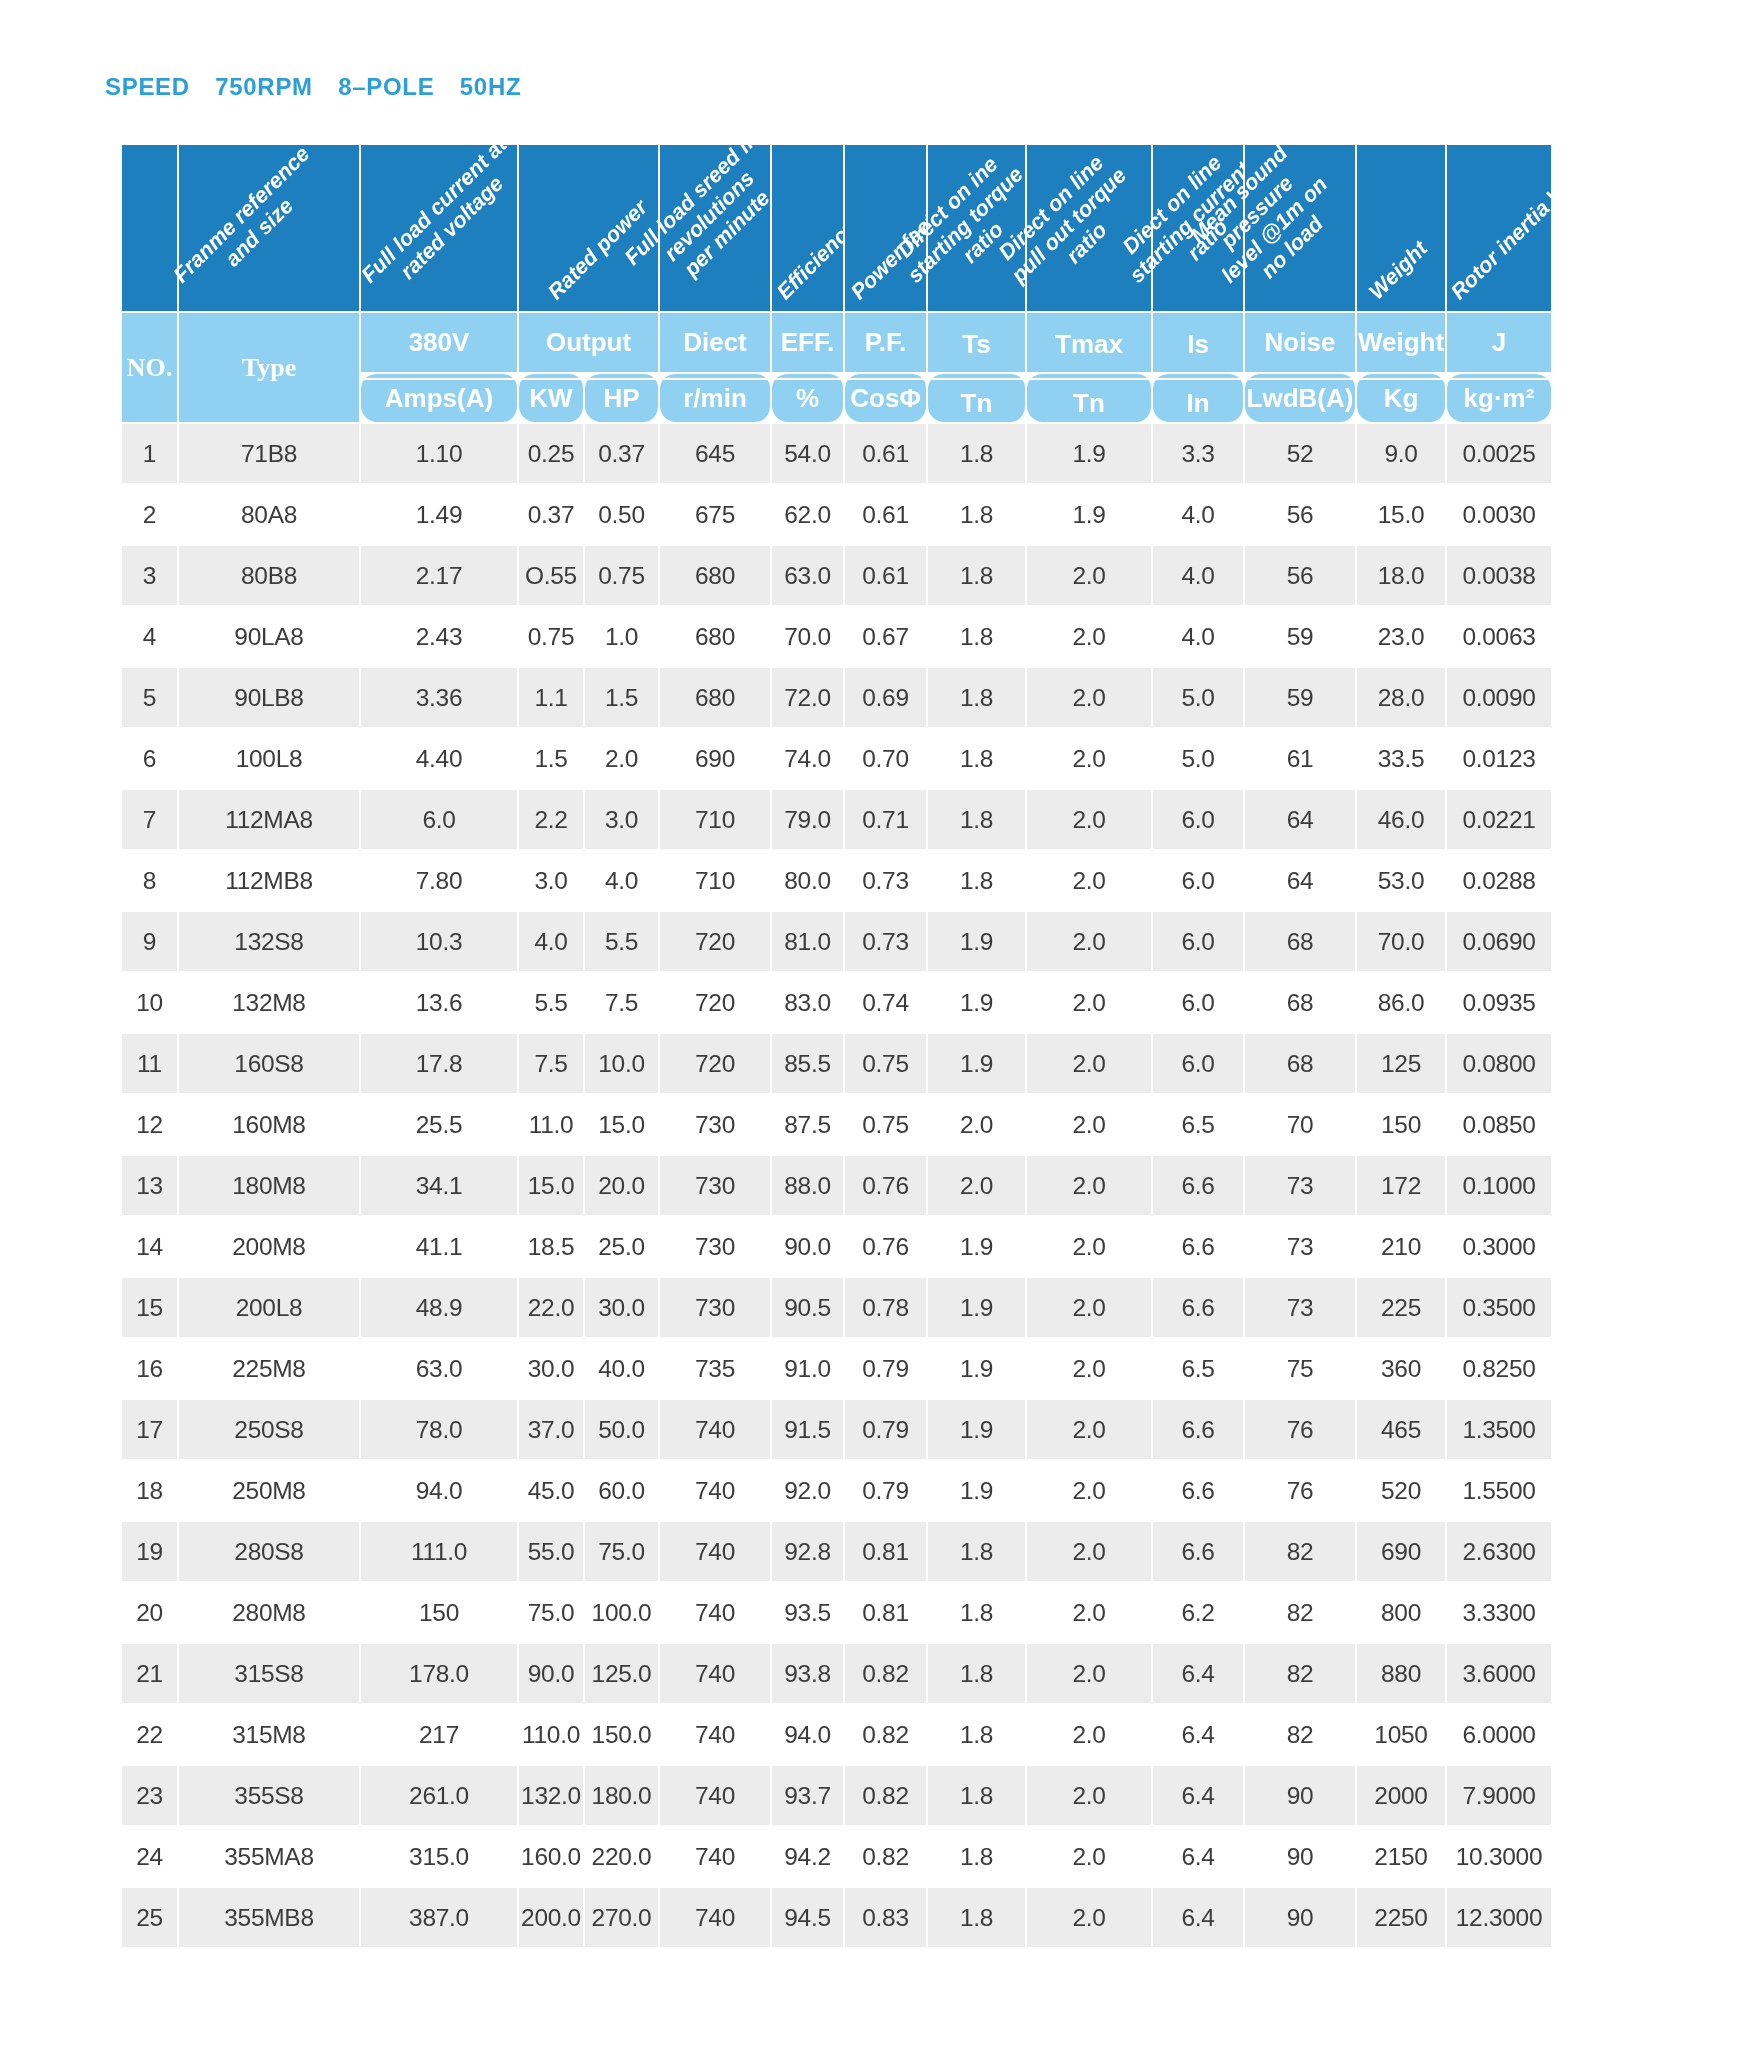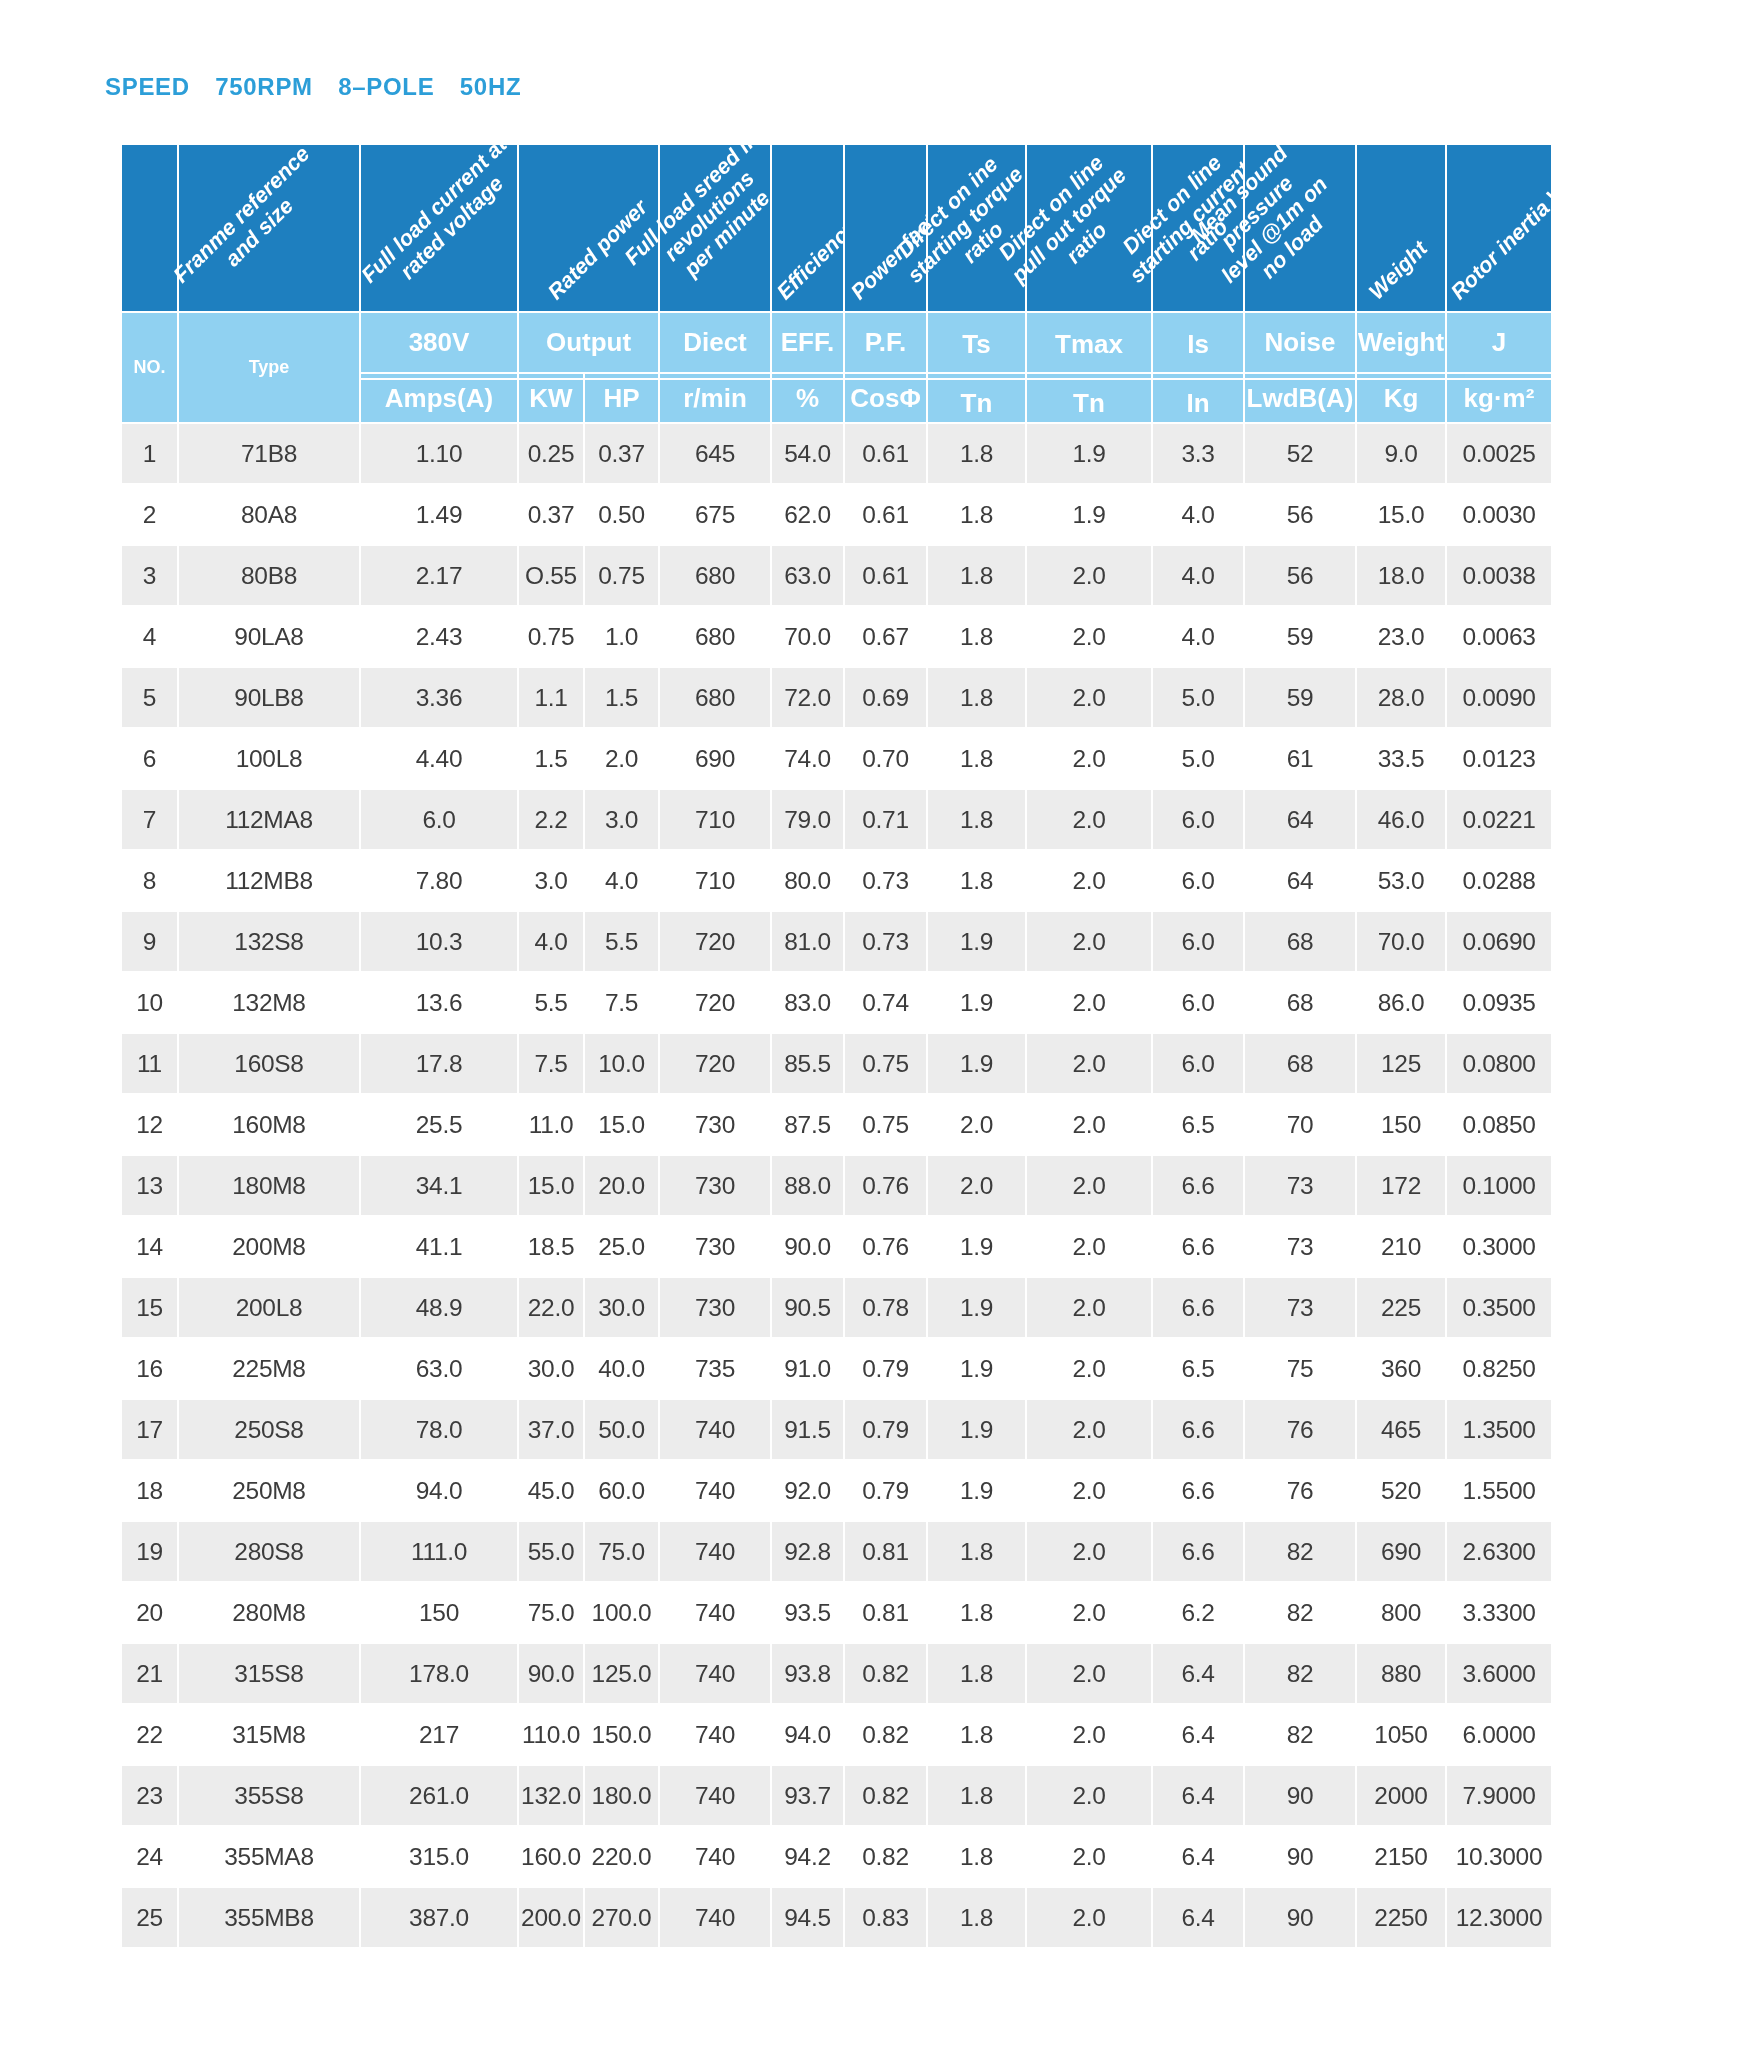--- a/index.html
+++ b/index.html
@@ -40,22 +40,23 @@
     line-height:1.15;white-space:pre-line;text-align:center;width:max-content;
   }
   
   tr.sub1 th,tr.sub2 th{
     background:#90d1f1;color:#ffffff;font-weight:700;font-size:26px;
   }
   tr.sub1 th{height:43px;border-top:2.1px solid #ffffff;}
   tr.sub2 th{
     height:48px;border-top:2.1px solid #ffffff;
     background-image:linear-gradient(to bottom, rgba(0,0,0,0) 0 4.2px, #ffffff 4.2px 6.3px, rgba(0,0,0,0) 6.3px);
-  }
-  tr.sub1 th.merged{font-size:18px;}
+    border-radius:16px;
+  }
+  tr.sub1 th.merged{font-size:26px;font-family:Liberation Serif, serif;}
   tr.sub1 th.hi{vertical-align:top;padding-top:16px;}
   tr.sub2 th.lo{vertical-align:middle;padding-top:11.2px;height:36px;}
   
   tbody.data td{
     height:59px;border-top:2.8px solid #ffffff;
     font-size:24.5px;color:#3c3c3c;letter-spacing:-0.3px;
     background:#ffffff;
   }
   tbody.data tr:nth-child(odd) td{background:#ececec;}
 </style>

